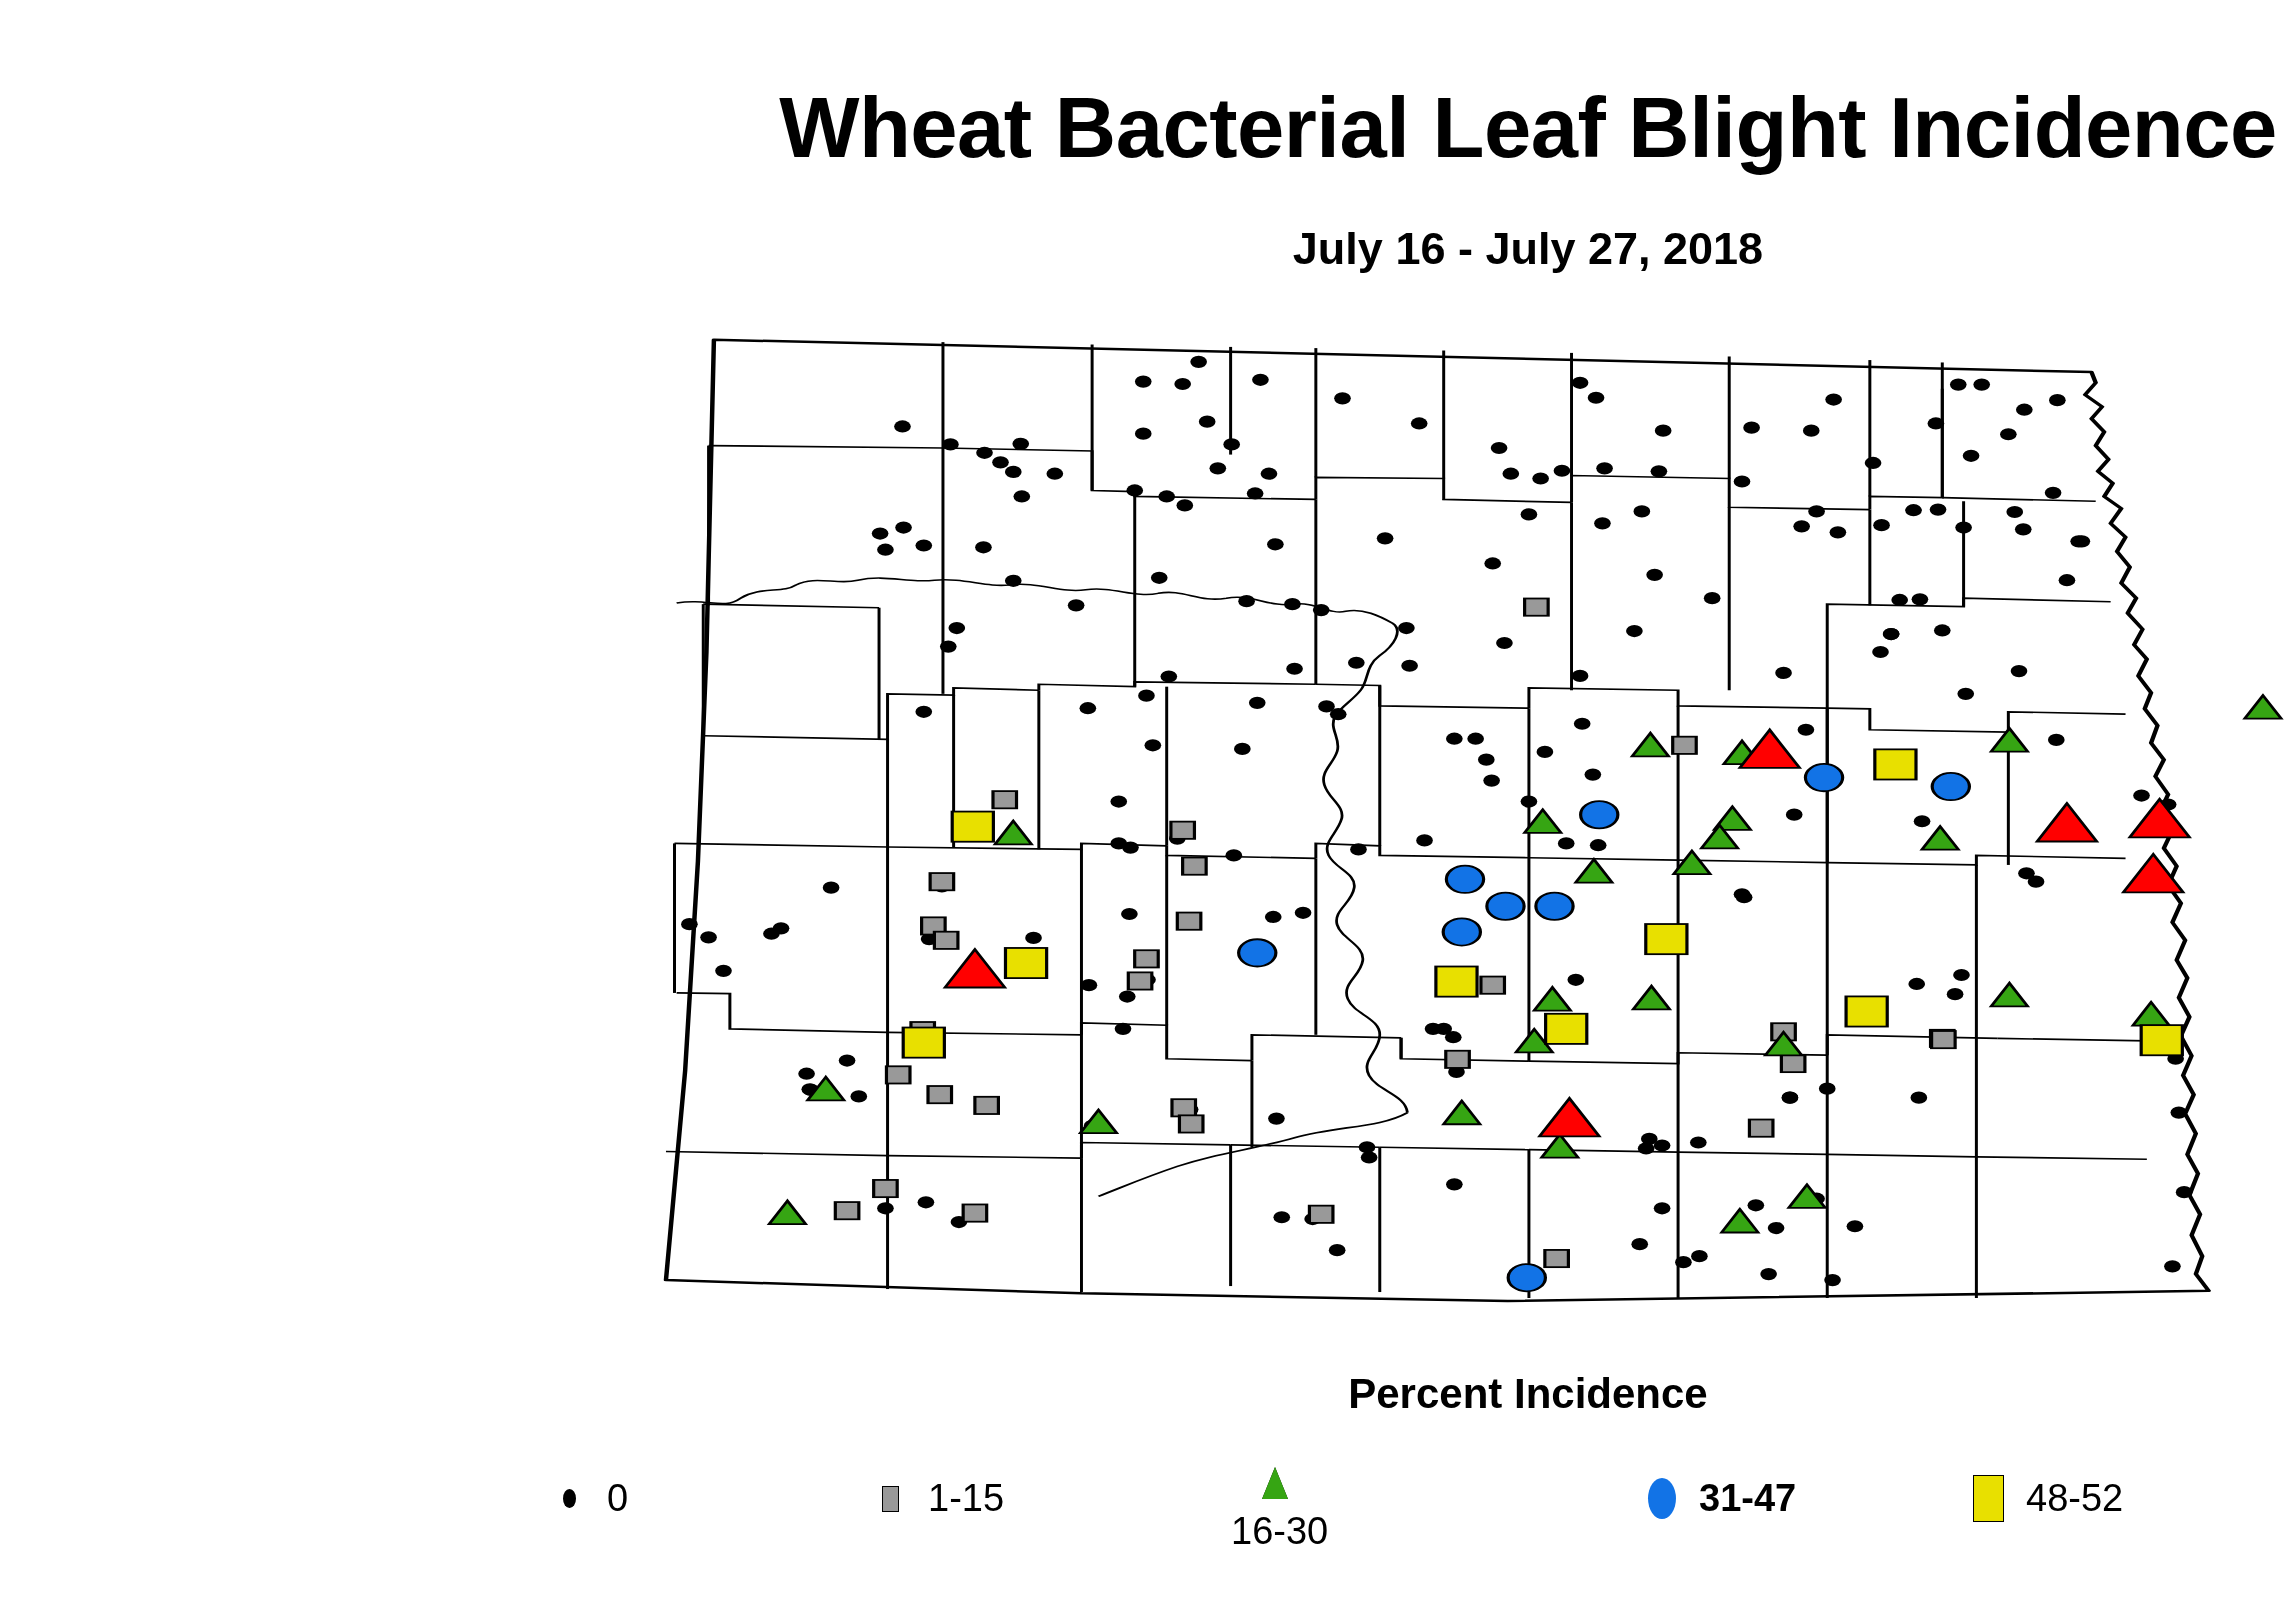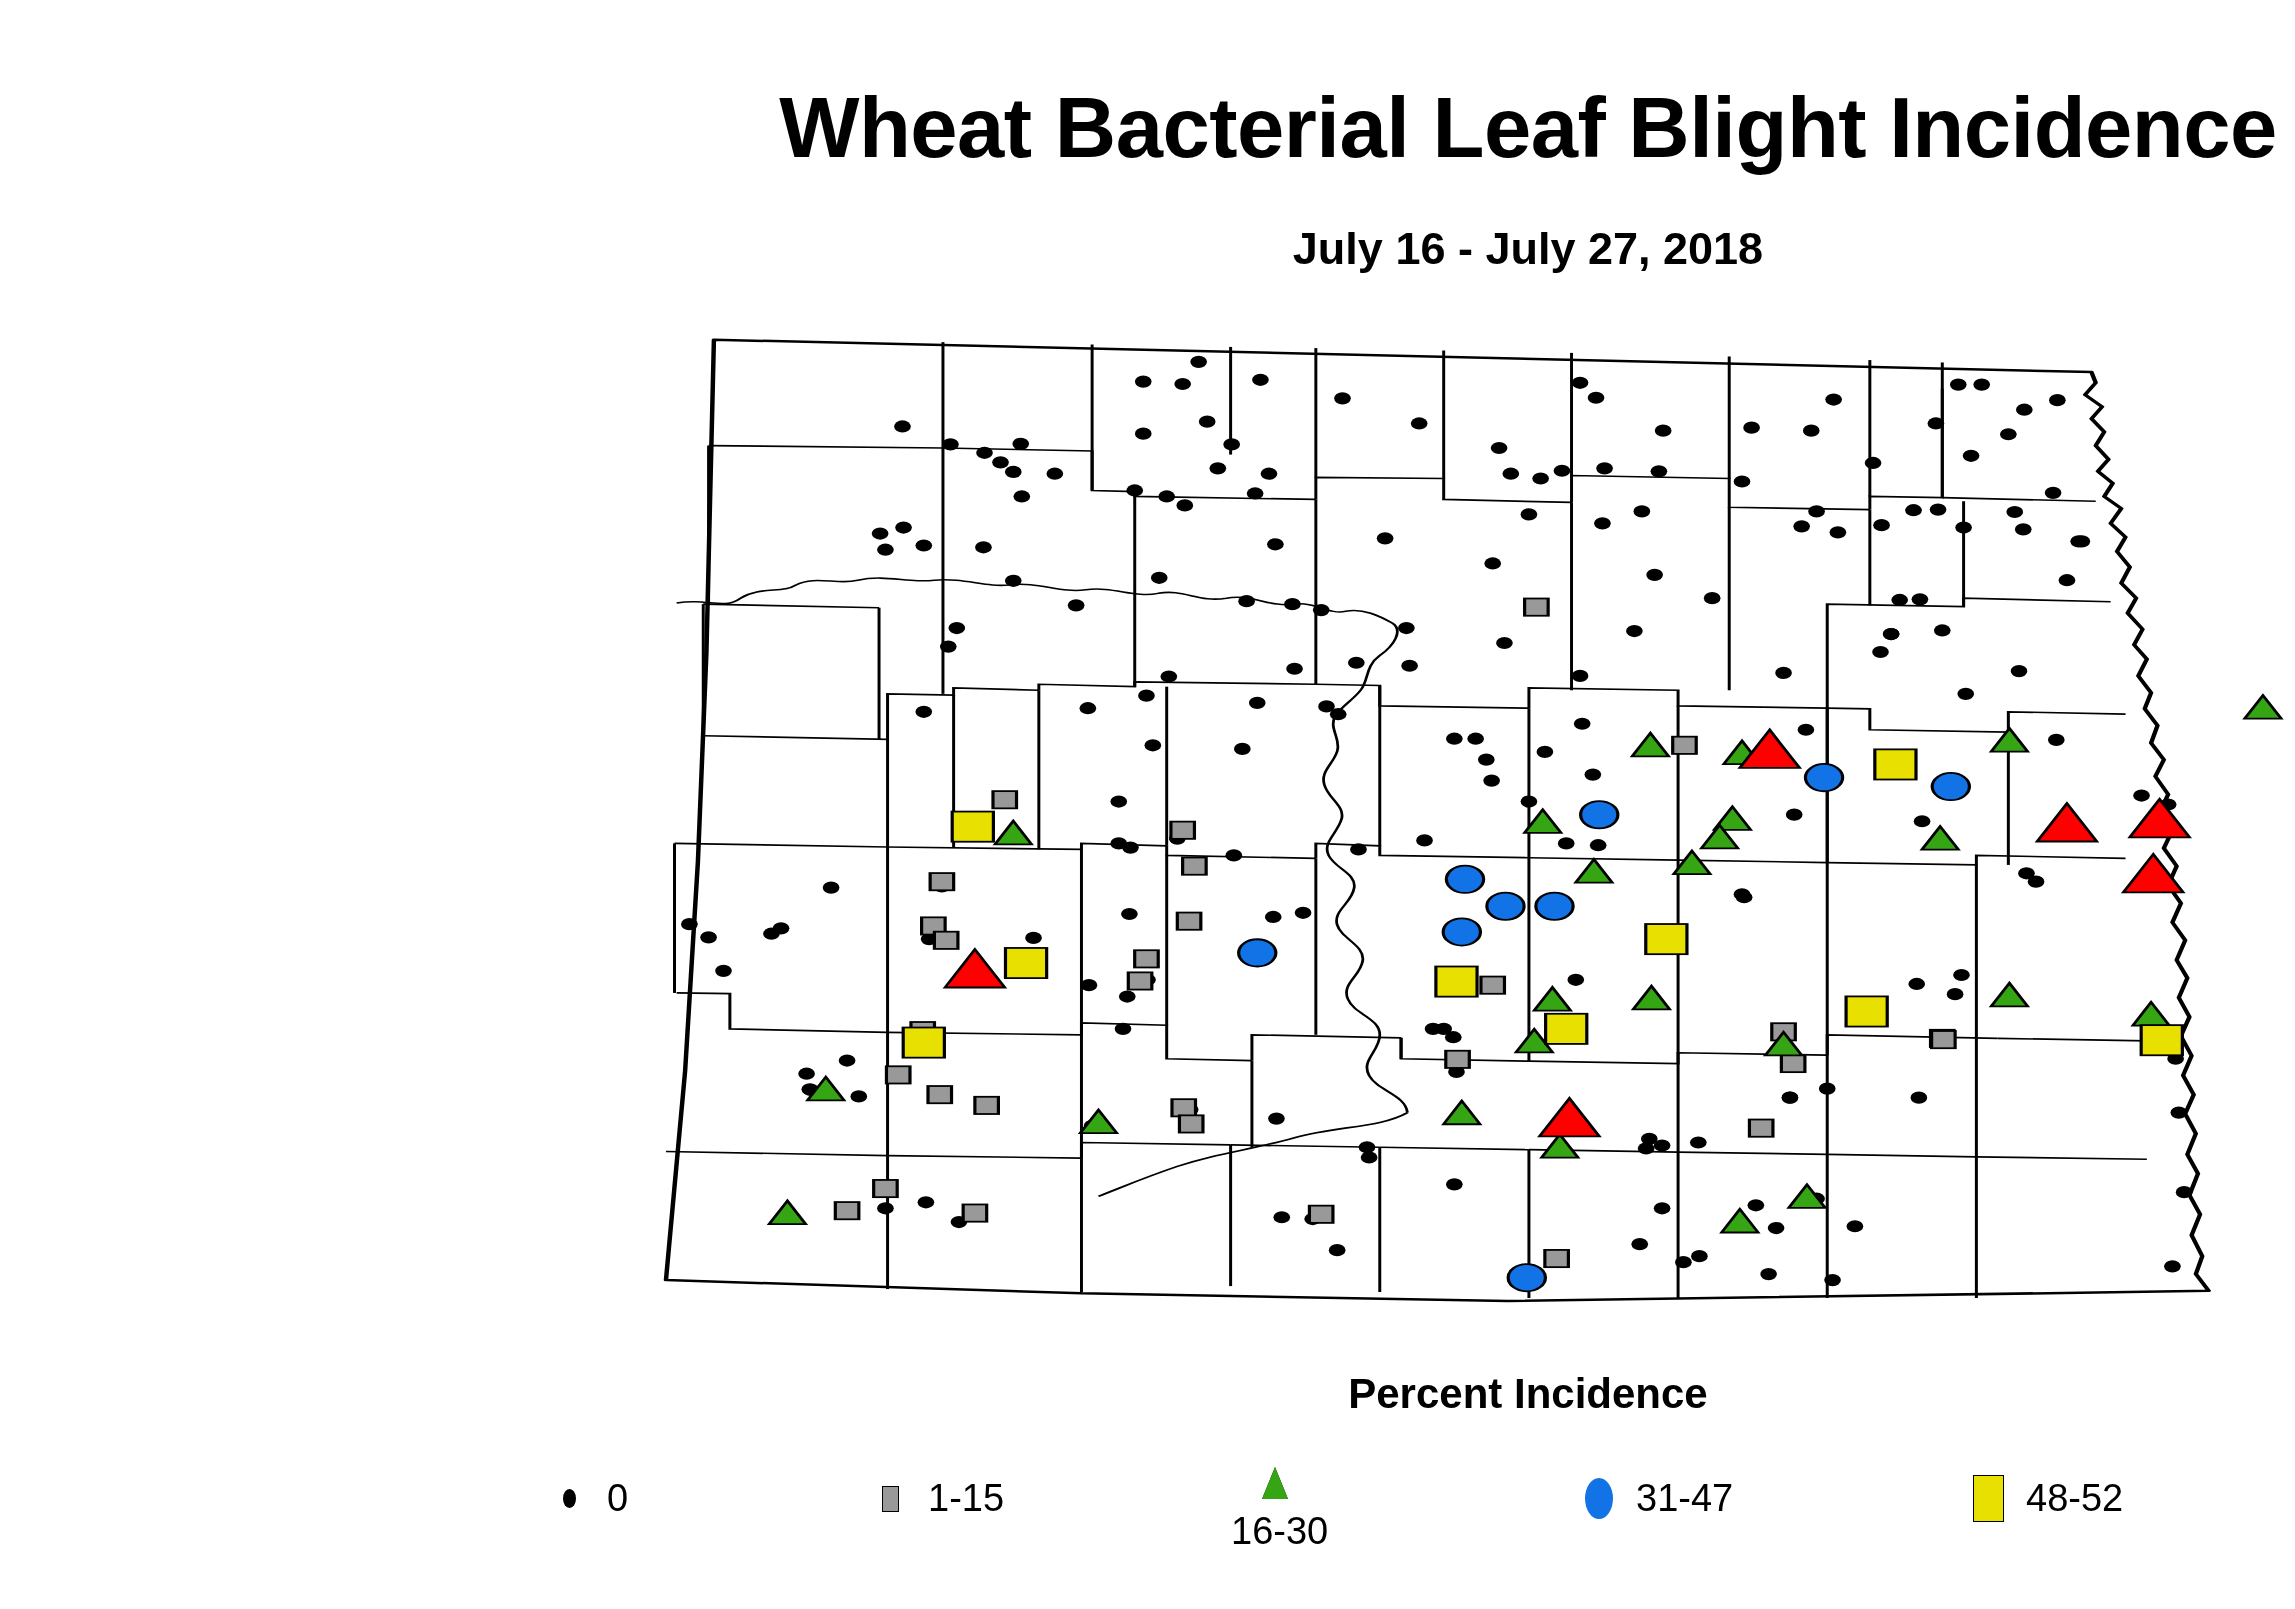--- a/index.html
+++ b/index.html
@@ -520,21 +520,21 @@
           <div style="width: 17px; height: 26px; background: rgb(153, 153, 153); border: 1.4px solid rgb(0, 0, 0); box-sizing: border-box;"></div>
         </div>
         <div class="legend-label">1-15</div>
       </div>
       <div class="legend-item" style="left: 679px; flex-direction: column;">
         <div class="legend-sym">
           <div style="width: 0px; height: 0px; border-left: 13.7px solid transparent; border-right: 13.7px solid transparent; border-bottom: 32px solid rgb(54, 165, 19); filter: drop-shadow(rgb(0, 0, 0) 0px 0.9px 0px) drop-shadow(rgba(0, 0, 0, 0) 0px -0.5px 0px);"></div>
         </div>
         <div class="legend-label">16-30</div>
       </div>
-      <div class="legend-item" style="left: 1029px;">
+      <div class="legend-item" style="left: 1092px; font-weight: bold;">
         <div class="legend-sym">
           <div style="width: 28px; height: 41px; border-radius: 50%; background: rgb(18, 115, 230);"></div>
         </div>
         <div class="legend-label">31-47</div>
       </div>
       <div class="legend-item" style="left: 1419px;">
         <div class="legend-sym">
           <div style="width: 31px; height: 47px; background: rgb(232, 224, 0); border: 1.4px solid rgb(0, 0, 0); box-sizing: border-box;"></div>
         </div>
         <div class="legend-label">48-52</div>

